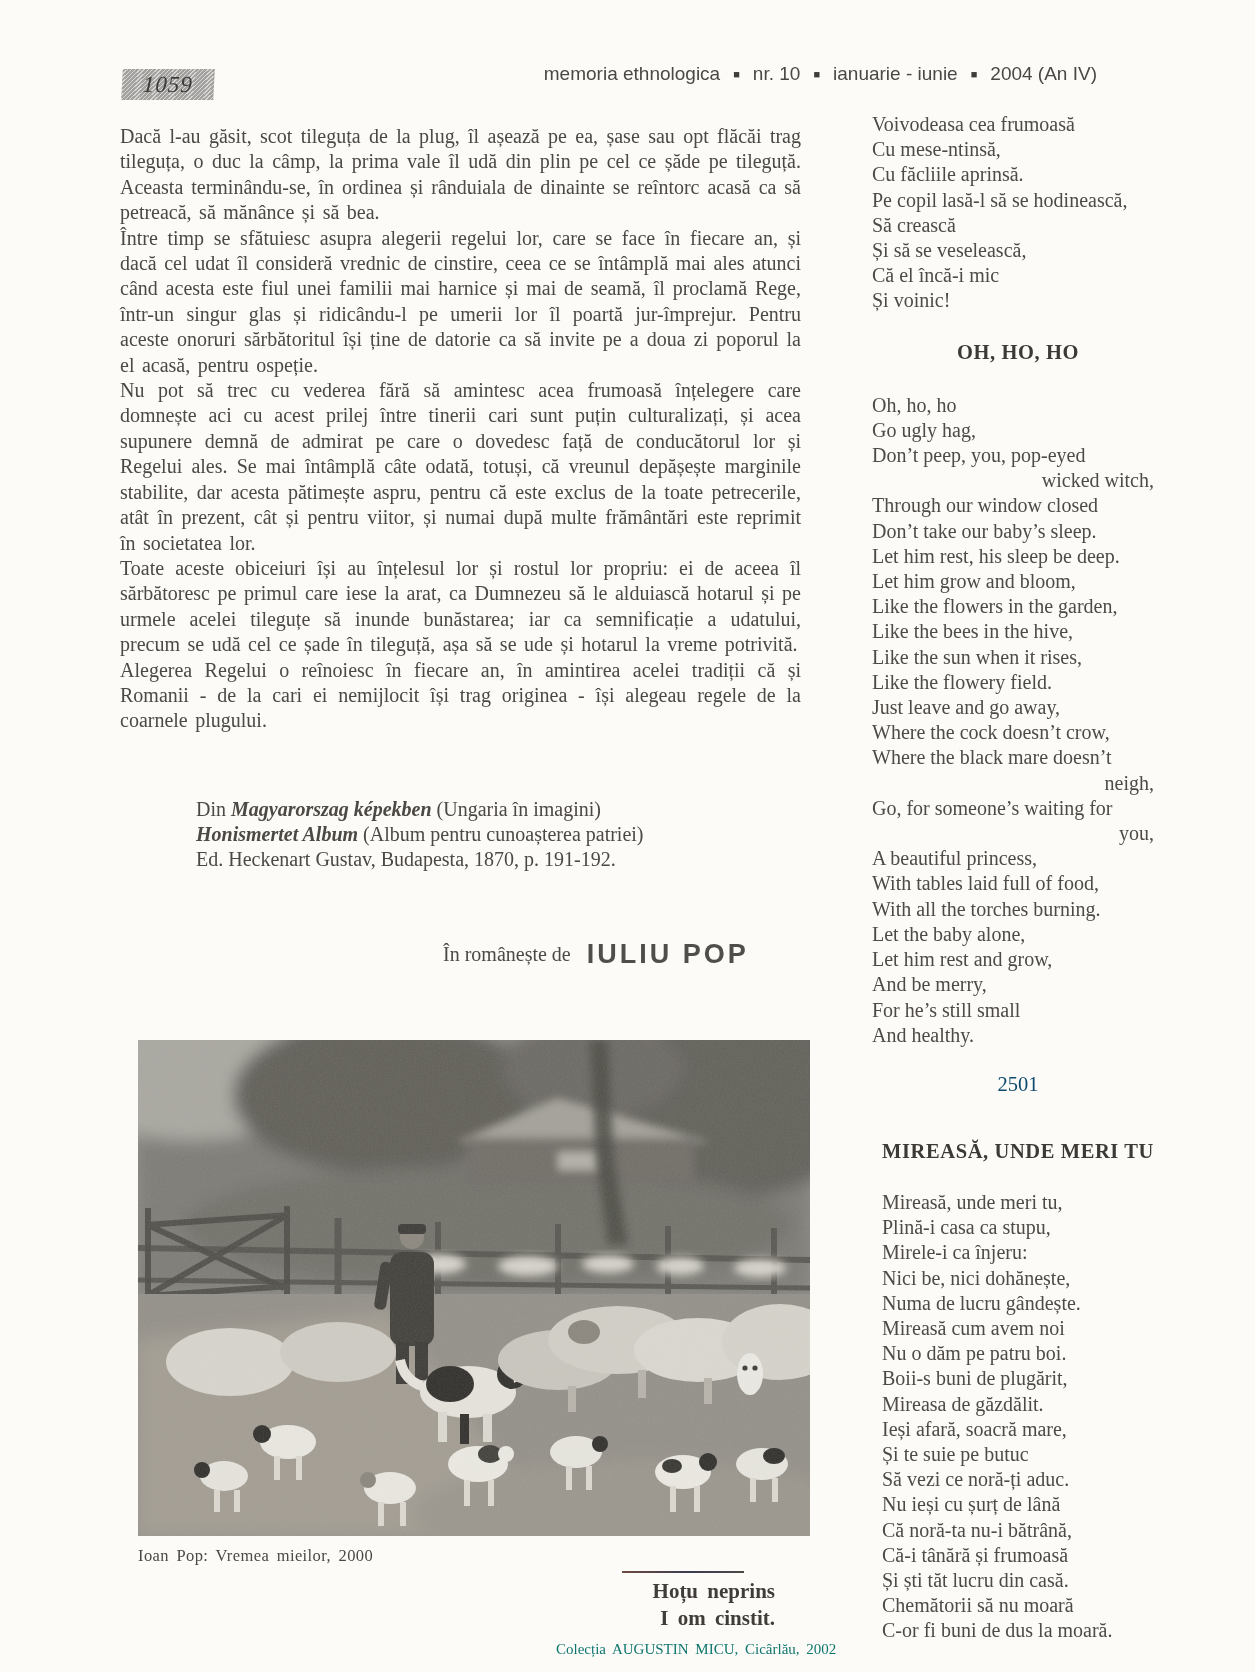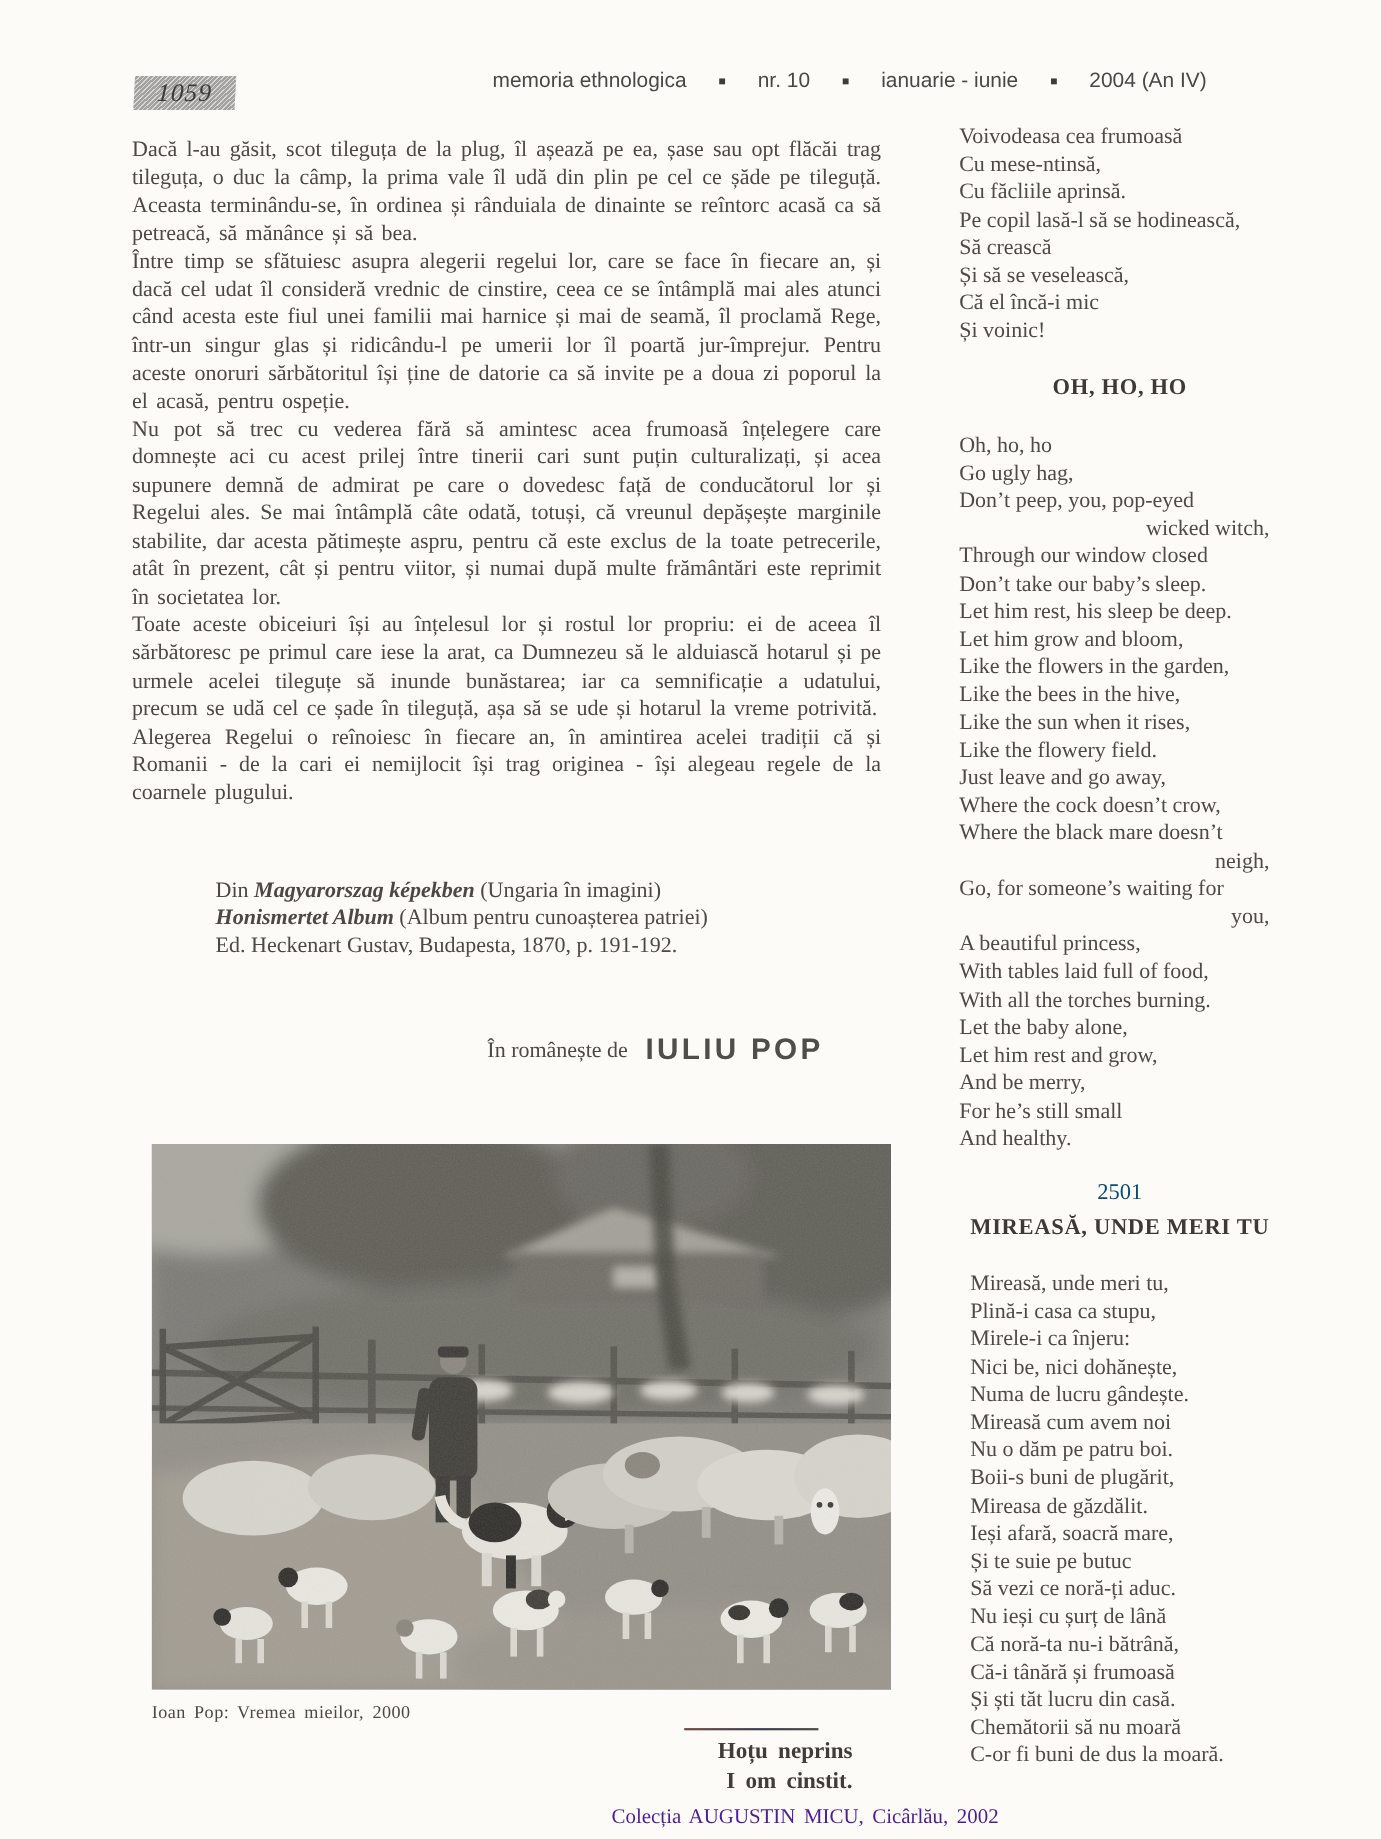--- a/index.html
+++ b/index.html
@@ -14,21 +14,21 @@
     position:absolute;left:122px;top:69px;width:92px;height:31px;
     background-color:#b6b5b2;
     background-image:repeating-linear-gradient(135deg,rgba(255,255,255,.45) 0 1px,rgba(110,110,108,.28) 1px 3px);
     display:flex;align-items:center;justify-content:center;
     font-style:italic;font-size:23px;color:#3c3b39;letter-spacing:1px;
     transform:skewX(-3deg);
   }
   #journal-line{
     position:absolute;top:63px;right:158px;
     font-family:"Liberation Sans",sans-serif;font-size:19px;color:#4a4846;
-    display:flex;align-items:center;gap:29px;white-space:nowrap;
+    display:flex;align-items:center;gap:13px;white-space:nowrap;
   }
   .sq{font-size:11px;color:#3e3d3b;line-height:1;}
   
   #paragraphs{
     position:absolute;left:120px;top:124px;width:681px;
     font-size:20px;line-height:25.4px;text-align:justify;
     word-spacing:2.5px;color:#4c4843;
   }
   .para{margin:0;}
   #citation{
@@ -52,37 +52,37 @@
   
   #left-footer{
     position:absolute;left:120px;top:1578px;width:655px;text-align:right;
     font-weight:bold;font-size:21px;line-height:27px;color:#403d38;word-spacing:4px;
   }
   #footer-rule{
     position:absolute;left:622px;top:1571px;width:122px;height:2px;
     background:linear-gradient(90deg,#6e4a42,#3c3c50 55%,#4a4a48);
   }
   #collection-footer{
-    position:absolute;left:556px;top:1641px;font-size:19px;color:#4c1d95;word-spacing:3px;white-space:nowrap;
+    position:absolute;left:556px;top:1641px;font-size:15px;color:#0f766e;word-spacing:3px;white-space:nowrap;
   }
   
   #right-col{
     position:absolute;left:872px;top:112px;width:292px;
     font-size:20px;color:#4e4a45;
   }
   .pline{line-height:25.2px;white-space:nowrap;}
   .pright{text-align:right;padding-right:10px;}
   .poem-title{
     font-weight:bold;text-align:center;letter-spacing:.6px;
     font-size:20.5px;color:#3d3a35;white-space:nowrap;
   }
   #poem2-title{margin-top:27px;}
   #poem2{margin-top:29px;}
   #song-number{margin-top:25px;text-align:center;font-size:20.5px;color:#0c4a6e;}
-  #poem3-title{margin-top:9px;}
+  #poem3-title{margin-top:44px;}
   #poem3{margin-top:27px;padding-left:10px;}
 </style>
 </head>
 <body>
 
 <div id="page-num-box">
   <span>1059</span>
 </div>
 <div id="journal-line">
   <span>memoria ethnologica</span>

